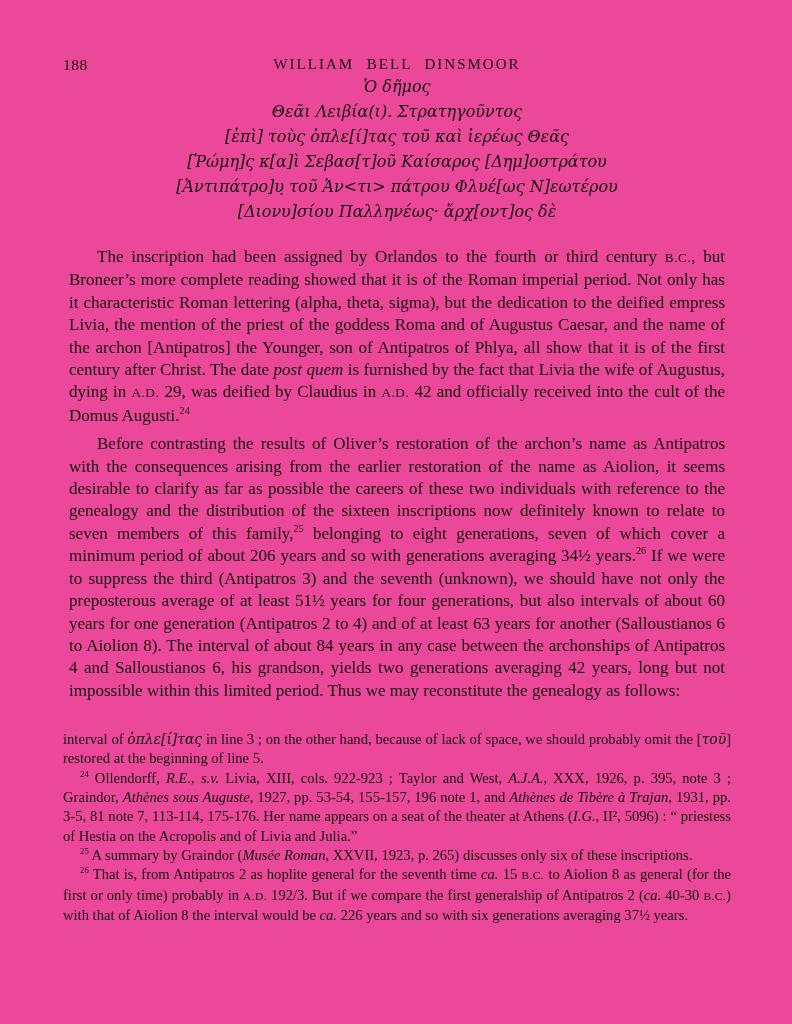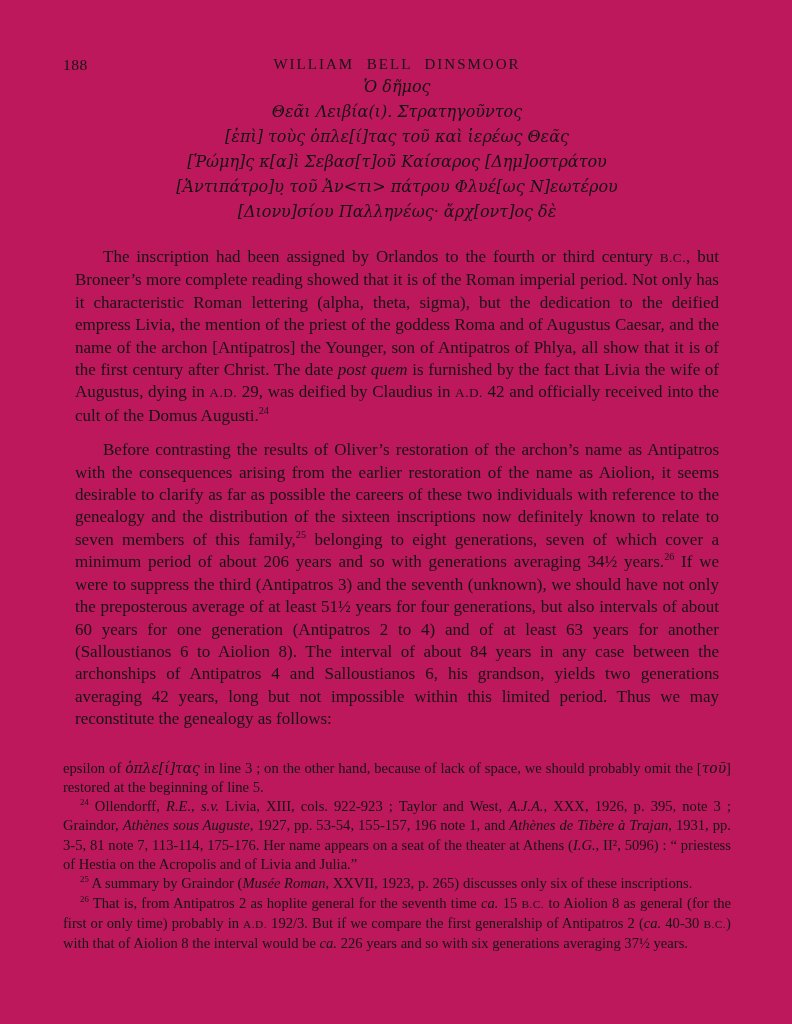--- a/index.html
+++ b/index.html
@@ -1,21 +1,21 @@
 <!DOCTYPE html>
 <html><head>
 <meta charset="utf-8">
 <style>
   html, body { margin: 0; padding: 0; background: #ffffff; }
   .page {
     position: relative;
     width: 792px;
     height: 1024px;
     box-sizing: border-box;
-    background: #be185d;
+    background: #ec4899;
     color: #141414;
     font-family: "Liberation Serif", serif;
     padding: 50px 61px 0 63px;
     overflow: hidden;
   }
   .page-header { position: relative; height: 18px; }
   .page-number {
     position: absolute; left: 0; top: 0;
     font-size: 15.5px; letter-spacing: 0.5px;
   }
@@ -30,21 +30,21 @@
     font-size: 16px;
     line-height: 25px;
   }
   .inscription .greek-line { white-space: nowrap; }
   .body-text {
     margin-top: 22px;
     font-size: 17px;
     line-height: 22.4px;
     text-align: justify;
   }
-  .body-text p { margin: 12px; }
+  .body-text p { margin: 6px; }
   .body-text p.indent { text-indent: 28px; }
   .footnotes {
     margin-top: 28px;
     font-size: 14.6px;
     line-height: 19.3px;
     text-align: justify;
   }
   .footnotes p { margin: 0; }
   .footnotes p.indent { text-indent: 17px; }
   .s-sc { font-size: 0.78em; letter-spacing: 0.04em; }
@@ -69,18 +69,18 @@
       <div class="greek-line">[Ἀντιπάτρο]υ̣ τοῦ Ἀν&lt;τι&gt; πάτρου Φλυέ[ως Ν]εωτέρου</div>
       <div class="greek-line">[Διονυ]σίου Παλληνέως· ἄρχ[οντ]ος δὲ</div>
     </div>
 
   <div class="body-text">
       <p class="indent"><span>The inscription had been assigned by Orlandos to the fourth or third century </span><span class="s-sc">B.C.</span><span>, but Broneer’s more complete reading showed that it is of the Roman imperial period. Not only has it characteristic Roman lettering (alpha, theta, sigma), but the dedication to the deified empress Livia, the mention of the priest of the goddess Roma and of Augustus Caesar, and the name of the archon [Antipatros] the Younger, son of Antipatros of Phlya, all show that it is of the first century after Christ. The date </span><span class="s-i">post quem</span><span> is furnished by the fact that Livia the wife of Augustus, dying in </span><span class="s-sc">A.D.</span><span> 29, was deified by Claudius in </span><span class="s-sc">A.D.</span><span> 42 and officially received into the cult of the Domus Augusti.</span><span class="s-sup">24</span></p>
       <p class="indent"><span>Before contrasting the results of Oliver’s restoration of the archon’s name as Antipatros with the consequences arising from the earlier restoration of the name as Aiolion, it seems desirable to clarify as far as possible the careers of these two individuals with reference to the genealogy and the distribution of the sixteen inscriptions now definitely known to relate to seven members of this family,</span><span class="s-sup">25</span><span> belonging to eight generations, seven of which cover a minimum period of about 206 years and so with generations averaging 34½ years.</span><span class="s-sup">26</span><span> If we were to suppress the third (Antipatros 3) and the seventh (unknown), we should have not only the preposterous average of at least 51½ years for four generations, but also intervals of about 60 years for one generation (Antipatros 2 to 4) and of at least 63 years for another (Salloustianos 6 to Aiolion 8). The interval of about 84 years in any case between the archonships of Antipatros 4 and Salloustianos 6, his grandson, yields two generations averaging 42 years, long but not impossible within this limited period. Thus we may reconstitute the genealogy as follows:</span></p>
     </div>
 
   <div class="footnotes">
-      <p class="no-indent"><span>epsilon of </span><span class="s-g">ὁπλε[ί]τας</span><span> in line 3 ; on the other hand, because of lack of space, we should probably omit the [</span><span class="s-g">τοῦ</span><span>] restored at the beginning of line 5.</span></p>
+      <p class="no-indent"><span>interval of </span><span class="s-g">ὁπλε[ί]τας</span><span> in line 3 ; on the other hand, because of lack of space, we should probably omit the [</span><span class="s-g">τοῦ</span><span>] restored at the beginning of line 5.</span></p>
       <p class="indent"><span class="s-sup">24</span><span> Ollendorff, </span><span class="s-i">R.E.</span><span>, </span><span class="s-i">s.v.</span><span> Livia, XIII, cols. 922-923 ; Taylor and West, </span><span class="s-i">A.J.A.</span><span>, XXX, 1926, p. 395, note 3 ; Graindor, </span><span class="s-i">Athènes sous Auguste</span><span>, 1927, pp. 53-54, 155-157, 196 note 1, and </span><span class="s-i">Athènes de Tibère à Trajan</span><span>, 1931, pp. 3-5, 81 note 7, 113-114, 175-176. Her name appears on a seat of the theater at Athens (</span><span class="s-i">I.G.</span><span>, II², 5096) : “ priestess of Hestia on the Acropolis and of Livia and Julia.”</span></p>
       <p class="indent"><span class="s-sup">25</span><span> A summary by Graindor (</span><span class="s-i">Musée Roman</span><span>, XXVII, 1923, p. 265) discusses only six of these inscriptions.</span></p>
       <p class="indent"><span class="s-sup">26</span><span> That is, from Antipatros 2 as hoplite general for the seventh time </span><span class="s-i">ca.</span><span> 15 </span><span class="s-sc">B.C.</span><span> to Aiolion 8 as general (for the first or only time) probably in </span><span class="s-sc">A.D.</span><span> 192/3. But if we compare the first generalship of Antipatros 2 (</span><span class="s-i">ca.</span><span> 40-30 </span><span class="s-sc">B.C.</span><span>) with that of Aiolion 8 the interval would be </span><span class="s-i">ca.</span><span> 226 years and so with six generations averaging 37½ years.</span></p>
     </div>
 </div>
 
 </body></html>

